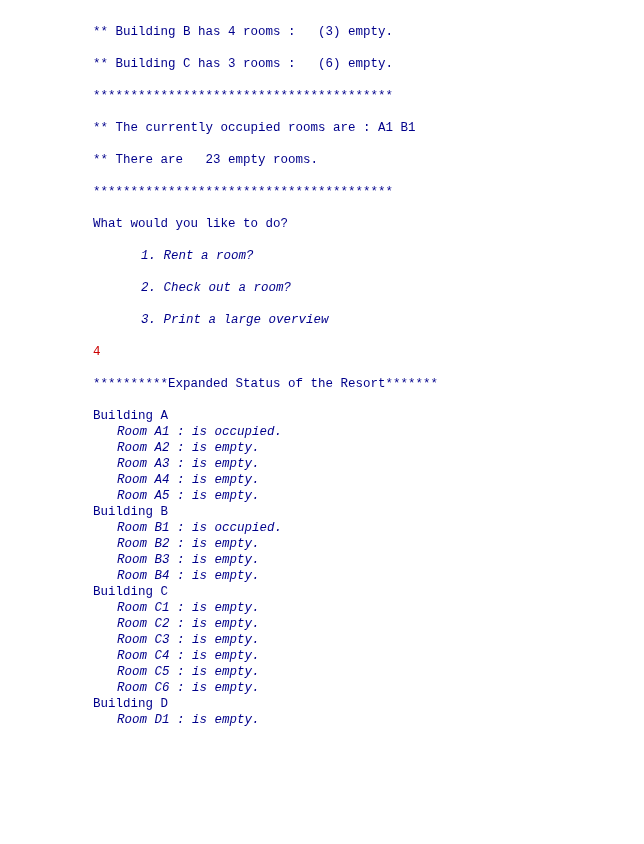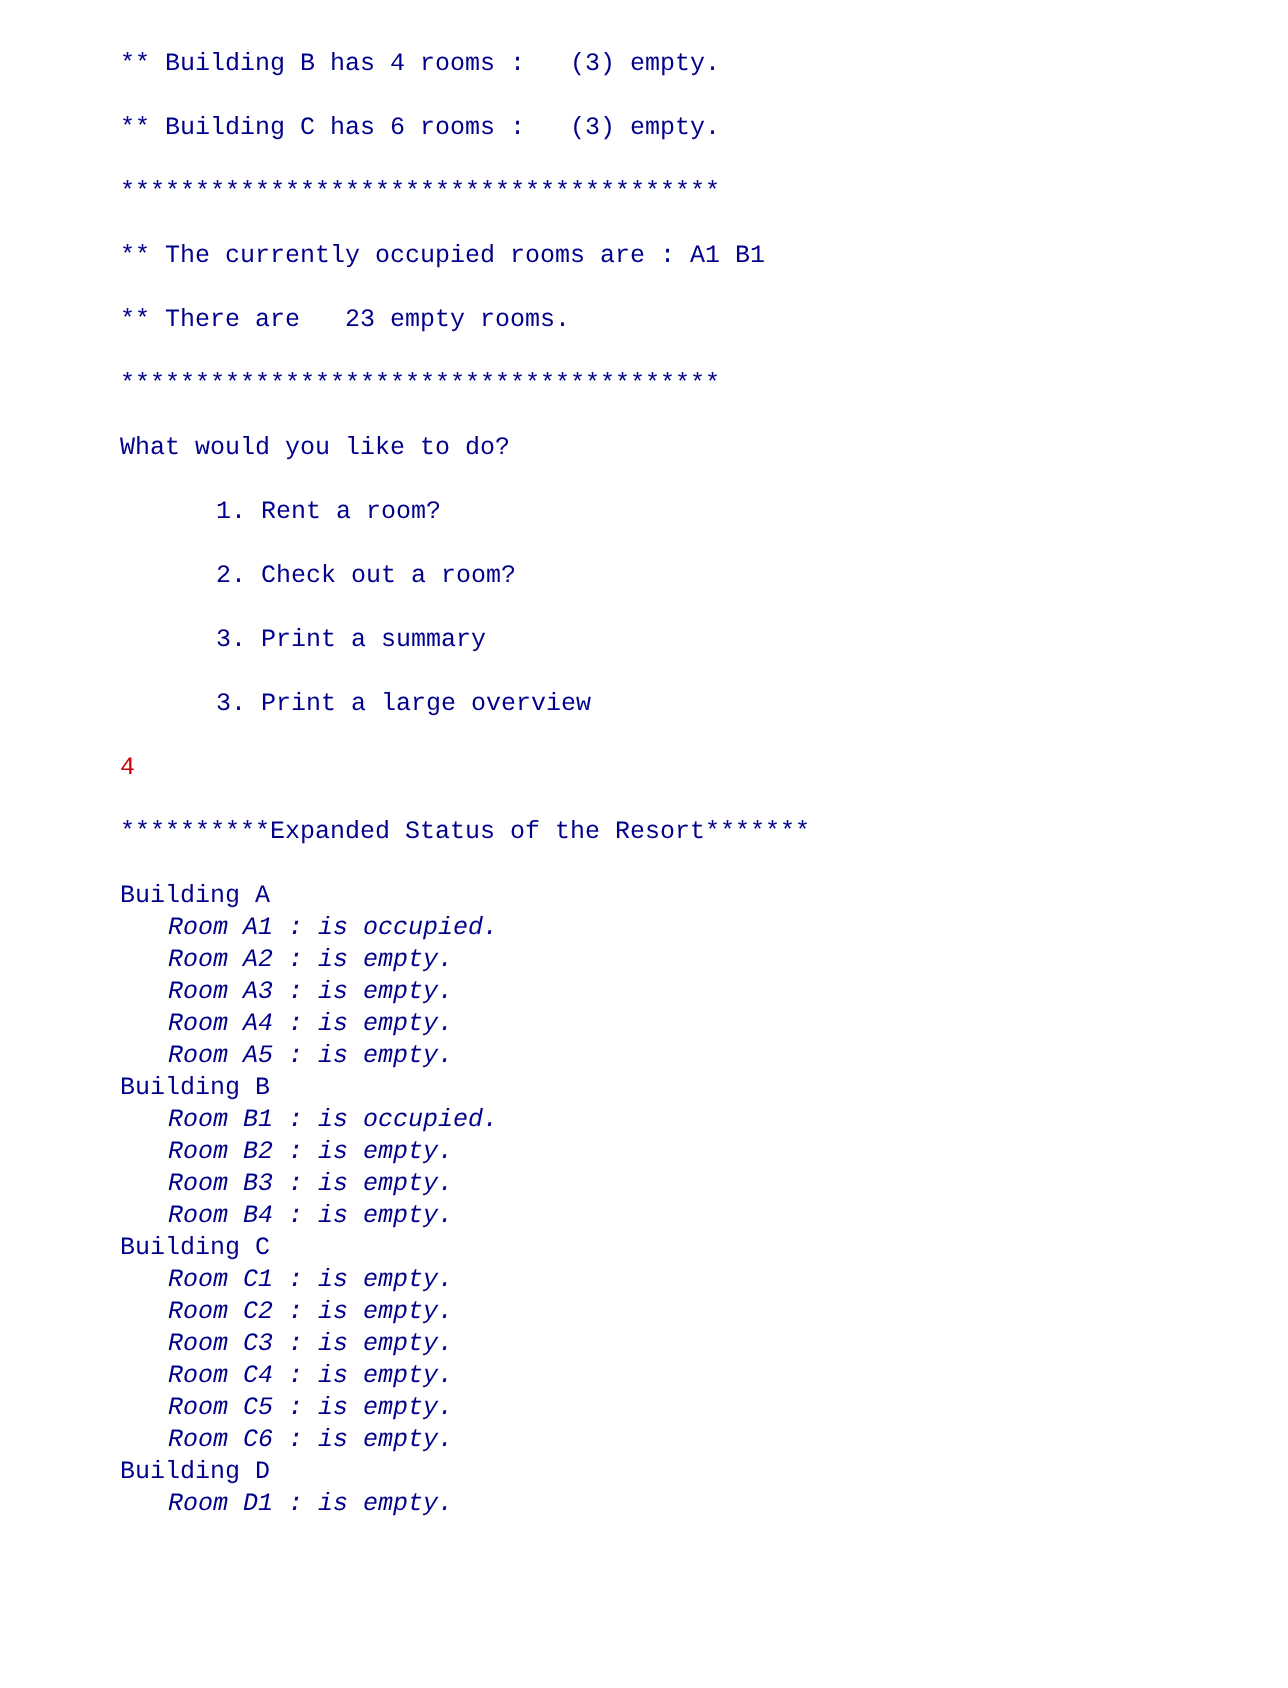--- a/index.html
+++ b/index.html
@@ -13,37 +13,36 @@
     font-size: 12.5px;
     line-height: 16px;
     color: #00008B;
     white-space: pre;
     padding: 8px 0 8px 60px;
   }
   .input {
     color: #cc0000;
   }
   .indent1 { padding-left: 24px; display:inline-block;font-style:italic; }
-  .indent2 { padding-left: 48px; display:inline-block; }
-  .line { display:block; }
+  .indent2 { padding-left: 48px; display:inline-block;font-style:italic; }
+  .line { display:block;margin-left:33px; }
 </style>
 </head>
 <body>
 
 <div class="console">
 <span class="line">** Building B has 4 rooms :   (3) empty.</span>
-<span class="line">** Building C has 6 rooms :   (3) empty.</span>
+<span class="line">** Building C has 3 rooms :   (6) empty.</span>
 <span class="line">****************************************</span>
 <span class="line">** The currently occupied rooms are : A1 B1</span>
 <span class="line">** There are   23 empty rooms.</span>
 <span class="line">****************************************</span>
 <span class="line">What would you like to do?</span>
 <span class="line"><span class="indent2">1. Rent a room?</span></span>
 <span class="line"><span class="indent2">2. Check out a room?</span></span>
-<span class="line"><span class="indent2">3. Print a summary</span></span>
 <span class="line"><span class="indent2">3. Print a large overview</span></span>
 <span class="line input">4</span>
 <span class="line">**********Expanded Status of the Resort*******</span>
 <span class="line">Building A</span><span class="line"><span class="indent1">Room A1 : is occupied.</span></span><span class="line"><span class="indent1">Room A2 : is empty.</span></span><span class="line"><span class="indent1">Room A3 : is empty.</span></span><span class="line"><span class="indent1">Room A4 : is empty.</span></span><span class="line"><span class="indent1">Room A5 : is empty.</span></span><span class="line">Building B</span><span class="line"><span class="indent1">Room B1 : is occupied.</span></span><span class="line"><span class="indent1">Room B2 : is empty.</span></span><span class="line"><span class="indent1">Room B3 : is empty.</span></span><span class="line"><span class="indent1">Room B4 : is empty.</span></span><span class="line">Building C</span><span class="line"><span class="indent1">Room C1 : is empty.</span></span><span class="line"><span class="indent1">Room C2 : is empty.</span></span><span class="line"><span class="indent1">Room C3 : is empty.</span></span><span class="line"><span class="indent1">Room C4 : is empty.</span></span><span class="line"><span class="indent1">Room C5 : is empty.</span></span><span class="line"><span class="indent1">Room C6 : is empty.</span></span><span class="line">Building D</span><span class="line"><span class="indent1">Room D1 : is empty.</span></span>
 
 
 
 
 
 

